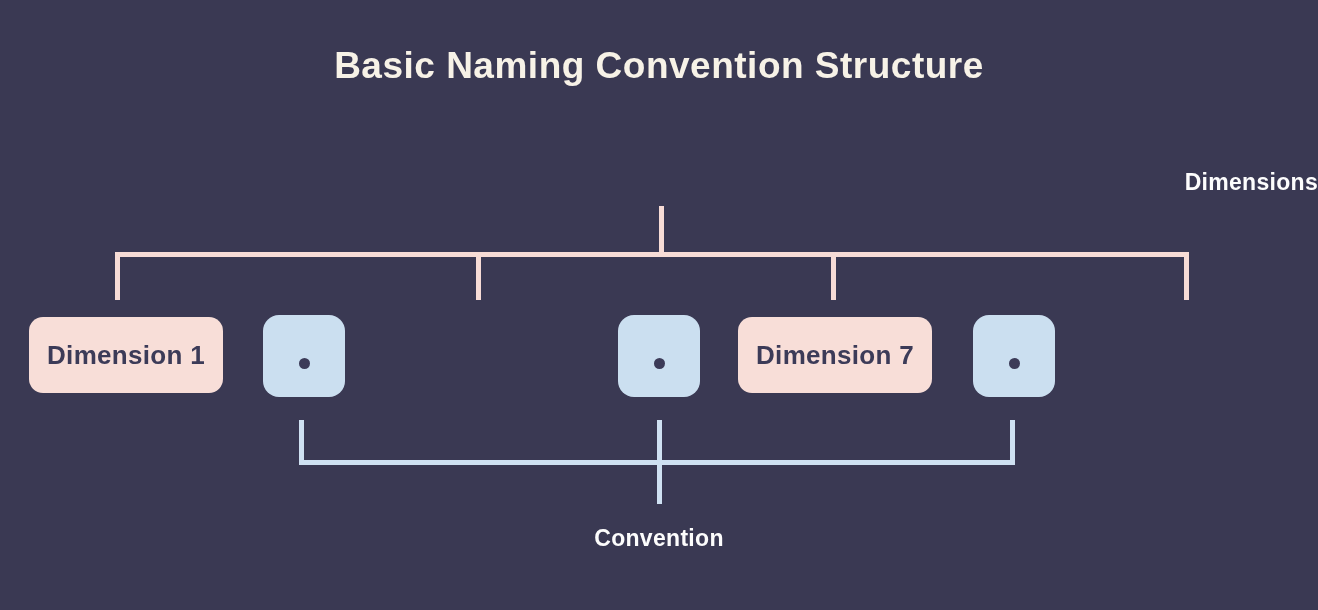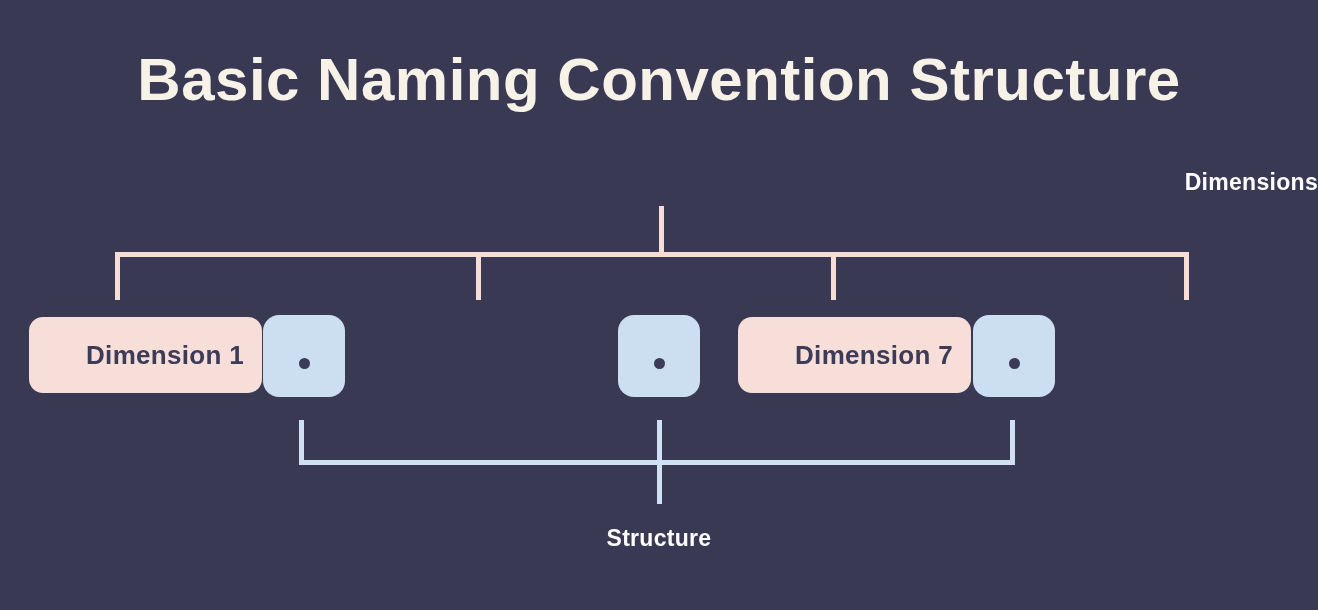--- a/index.html
+++ b/index.html
@@ -13,21 +13,21 @@
     height: 610px;
     background: var(--background, #3a3953);
     overflow: hidden;
     font-family: "Liberation Sans", sans-serif;
   }
   .title {
     position: absolute;
     left: 0; right: 0; top: 45px;
     margin: 0;
     text-align: center;
-    font-size: 60px;
+    font-size: 37px;
     font-weight: 800;
     letter-spacing: 0.5px;
     color: var(--title-text, #f7f2e7);
   }
   .group-label {
     position: absolute;
     left: 0; right: 0;
     text-align: center;
     font-size: 23px;
     font-weight: 700;
@@ -44,21 +44,20 @@
     display: flex;
     align-items: center;
     justify-content: center;
   }
   .node.dim {
     top: 317px;
     width: 194px;
     height: 76px;
     background: var(--dimension-box-fill, #f8ded8);
     border-radius: 14px;
-    padding-left: 39px;
   }
   .node.sep {
     top: 315px;
     width: 82px;
     height: 82px;
     background: var(--separator-box-fill, #cbdff0);
     border-radius: 16px;
   }
   .node-label {
     font-size: 26px;
@@ -109,15 +108,15 @@
   </div>
   <div class="node sep" style="left:973px">
     <span class="dot">.</span>
   </div>
 
   <div class="conn blue" style="left:299px; top:420px; width:5px; height:45px"></div>
   <div class="conn blue" style="left:657px; top:420px; width:5px; height:84px"></div>
   <div class="conn blue" style="left:1010px; top:420px; width:5px; height:45px"></div>
   <div class="conn blue" style="left:299px; top:460px; width:716px; height:5px"></div>
 
-  <div class="group-label separators-label">Structure</div>
+  <div class="group-label separators-label">Convention</div>
 
 </div>
 
 </body></html>

